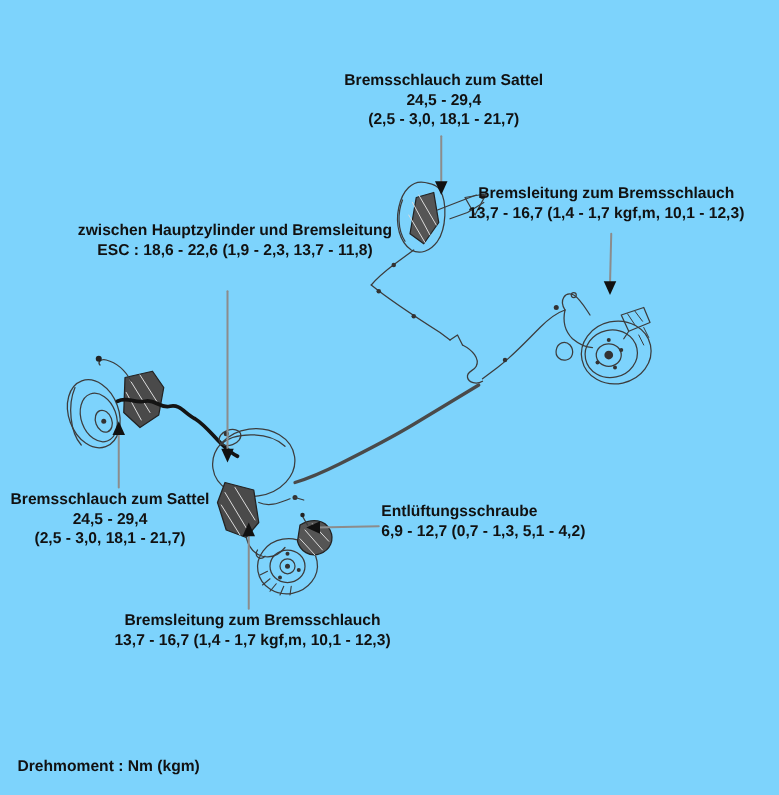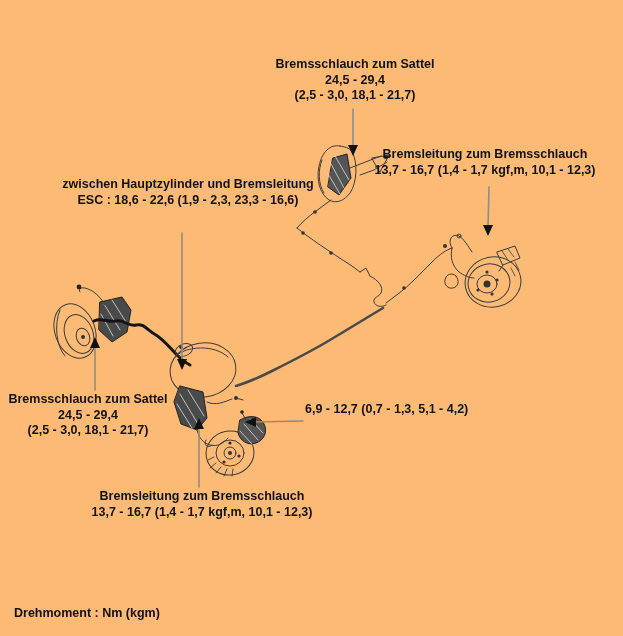--- a/index.html
+++ b/index.html
@@ -1,17 +1,17 @@
 <!DOCTYPE html>
 <html><head>
 <meta charset="utf-8">
 <style>
   html,body{margin:0;padding:0;background:#fff;}
   #stage{
-    position:relative;width:623px;height:636px;background:#fdba74;overflow:hidden;
+    position:relative;width:623px;height:636px;background:#7dd3fc;overflow:hidden;
     font-family:"Liberation Sans",sans-serif;
   }
   #artwork{position:absolute;left:0;top:0;}
   .label{
     position:absolute;
     font-weight:bold;font-size:12.5px;line-height:15.5px;color:#111;
     white-space:nowrap;
   }
   .label.centered{text-align:center;transform:translateX(-50%);}
   .footer-note{
@@ -138,30 +138,31 @@
     <div>(2,5 - 3,0, 18,1 - 21,7)</div>
   </div>
 
   <div class="label centered" style="left:485px;top:147px;">
     <div>Bremsleitung zum Bremsschlauch</div>
     <div>13,7 - 16,7 (1,4 - 1,7 kgf,m, 10,1 - 12,3)</div>
   </div>
 
   <div class="label centered" style="left:188px;top:177px;text-align:center;">
     <div>zwischen Hauptzylinder und Bremsleitung</div>
-    <div>ESC : 18,6 - 22,6 (1,9 - 2,3, 23,3 - 16,6)</div>
+    <div>ESC : 18,6 - 22,6 (1,9 - 2,3, 13,7 - 11,8)</div>
   </div>
 
   <div class="label centered" style="left:88px;top:392px;">
     <div>Bremsschlauch zum Sattel</div>
     <div>24,5 - 29,4</div>
     <div>(2,5 - 3,0, 18,1 - 21,7)</div>
   </div>
 
   <div class="label" style="left:305px;top:402px;">
+    <div>Entlüftungsschraube</div>
     <div>6,9 - 12,7 (0,7 - 1,3, 5,1 - 4,2)</div>
   </div>
 
   <div class="label centered" style="left:202px;top:489px;">
     <div>Bremsleitung zum Bremsschlauch</div>
     <div>13,7 - 16,7 (1,4 - 1,7 kgf,m, 10,1 - 12,3)</div>
   </div>
 
   <div class="footer-note">Drehmoment : Nm (kgm)</div>
 

